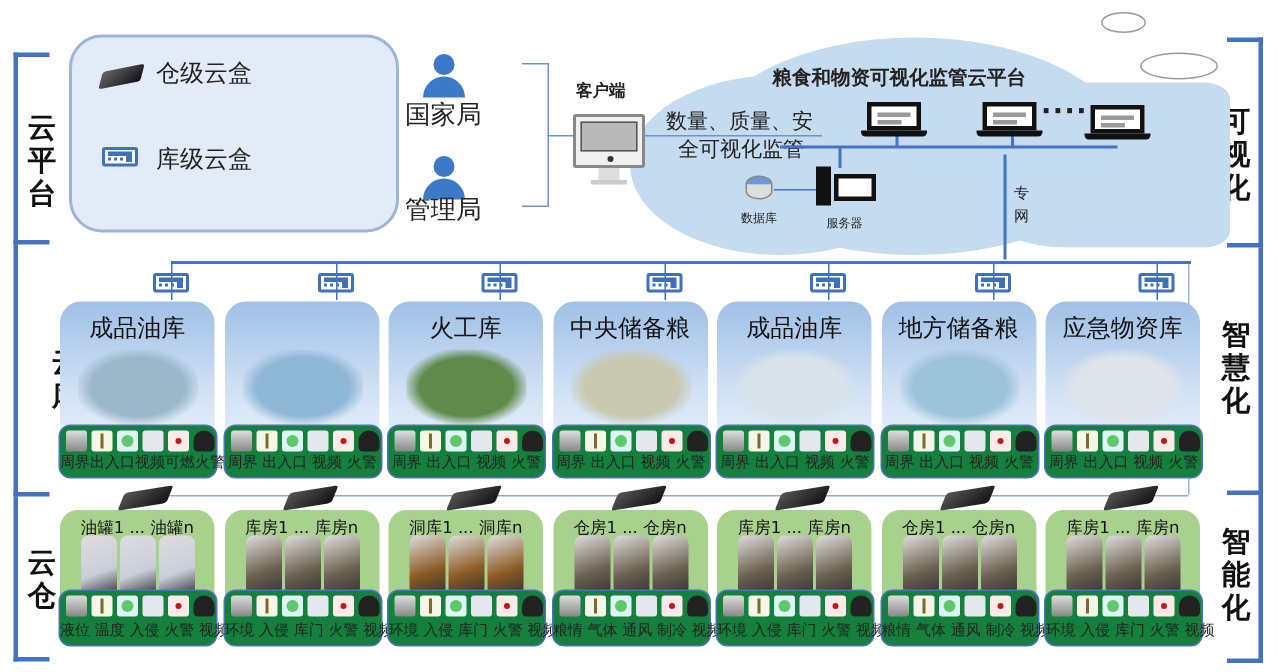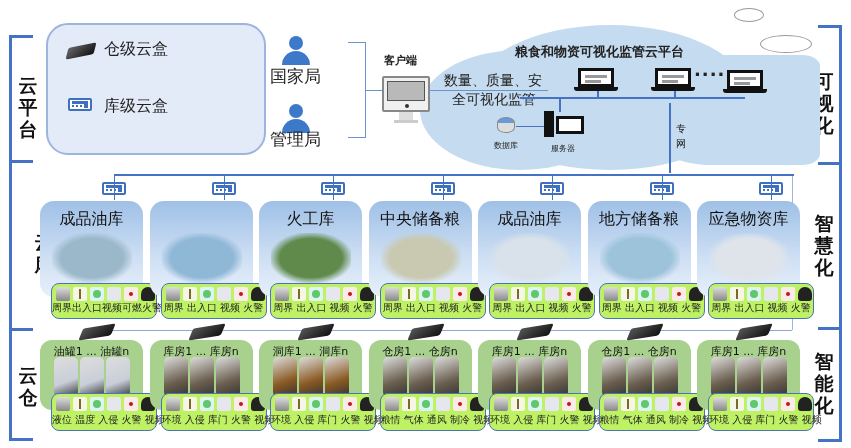--- a/index.html
+++ b/index.html
@@ -28,21 +28,21 @@
   .monitor .scr{position:absolute;left:0;top:0;width:48px;height:36px;background:#f0f0f0;border:2px solid #888;border-radius:2px;}
   .monitor .scr i{position:absolute;left:3px;top:3px;right:3px;bottom:9px;background:#b9b9b9;border:1px solid #555;}
   .monitor .scr b{position:absolute;left:21px;bottom:2px;width:4px;height:4px;border-radius:50%;background:#333;}
   .monitor .stand{position:absolute;left:17px;top:36px;width:14px;height:8px;background:#ddd;}
   .monitor .foot{position:absolute;left:12px;top:44px;width:24px;height:3px;background:#ccc;}
   .ellipse{position:absolute;border:1.5px solid #999;border-radius:50%;background:#fff;}
   
   .card{position:absolute;width:103px;height:96px;border-radius:14px;background:linear-gradient(#9fc0e6,#cfe0f4 60%,#e8f0fa);}
   .card-title{position:absolute;top:8px;left:0;width:100%;text-align:center;font-size:16px;color:#111;}
   .card-photo{position:absolute;left:12px;top:32px;width:80px;height:50px;border-radius:6px;}
-  .sensor-box{position:absolute;width:106px;height:36px;border:1.5px solid #4a72bf;border-radius:8px;background:#bef264;margin-left:12px;}
+  .sensor-box{position:absolute;width:106px;height:36px;border:1.5px solid #4a72bf;border-radius:8px;background:#15803d;}
   .icons{position:absolute;left:4px;top:3px;display:flex;gap:3px;}
   .ic{width:14px;height:14px;border-radius:2px;position:relative;}
   .ic1{background:linear-gradient(#ddd,#888);}
   .ic2{background:#f5f5e8;}
   .ic2:after{content:"";position:absolute;left:6px;top:2px;width:2px;height:10px;background:#7a6a2a;}
   .ic3{background:#dff3f7;}
   .ic3:after{content:"";position:absolute;left:3px;top:3px;width:8px;height:8px;border-radius:50%;background:#5ec86a;}
   .ic4{background:#e6e6ee;}
   .ic5{background:#fbeaea;}
   .ic5:after{content:"";position:absolute;left:5px;top:5px;width:4px;height:4px;border-radius:50%;background:#c01818;}

